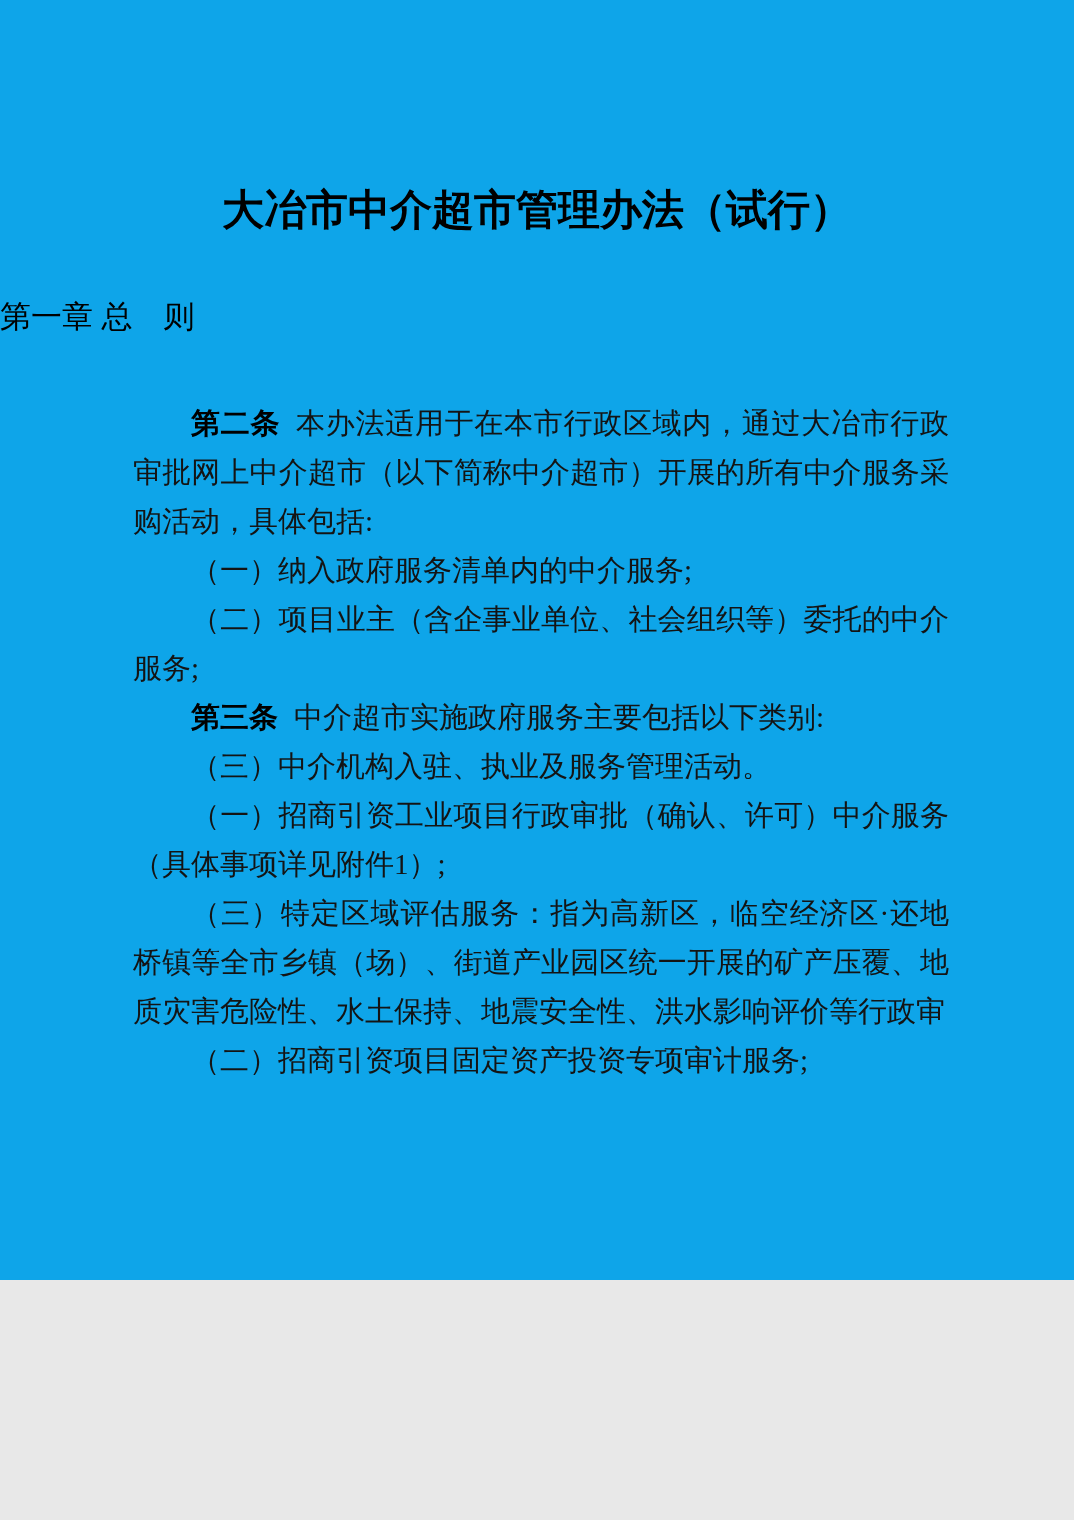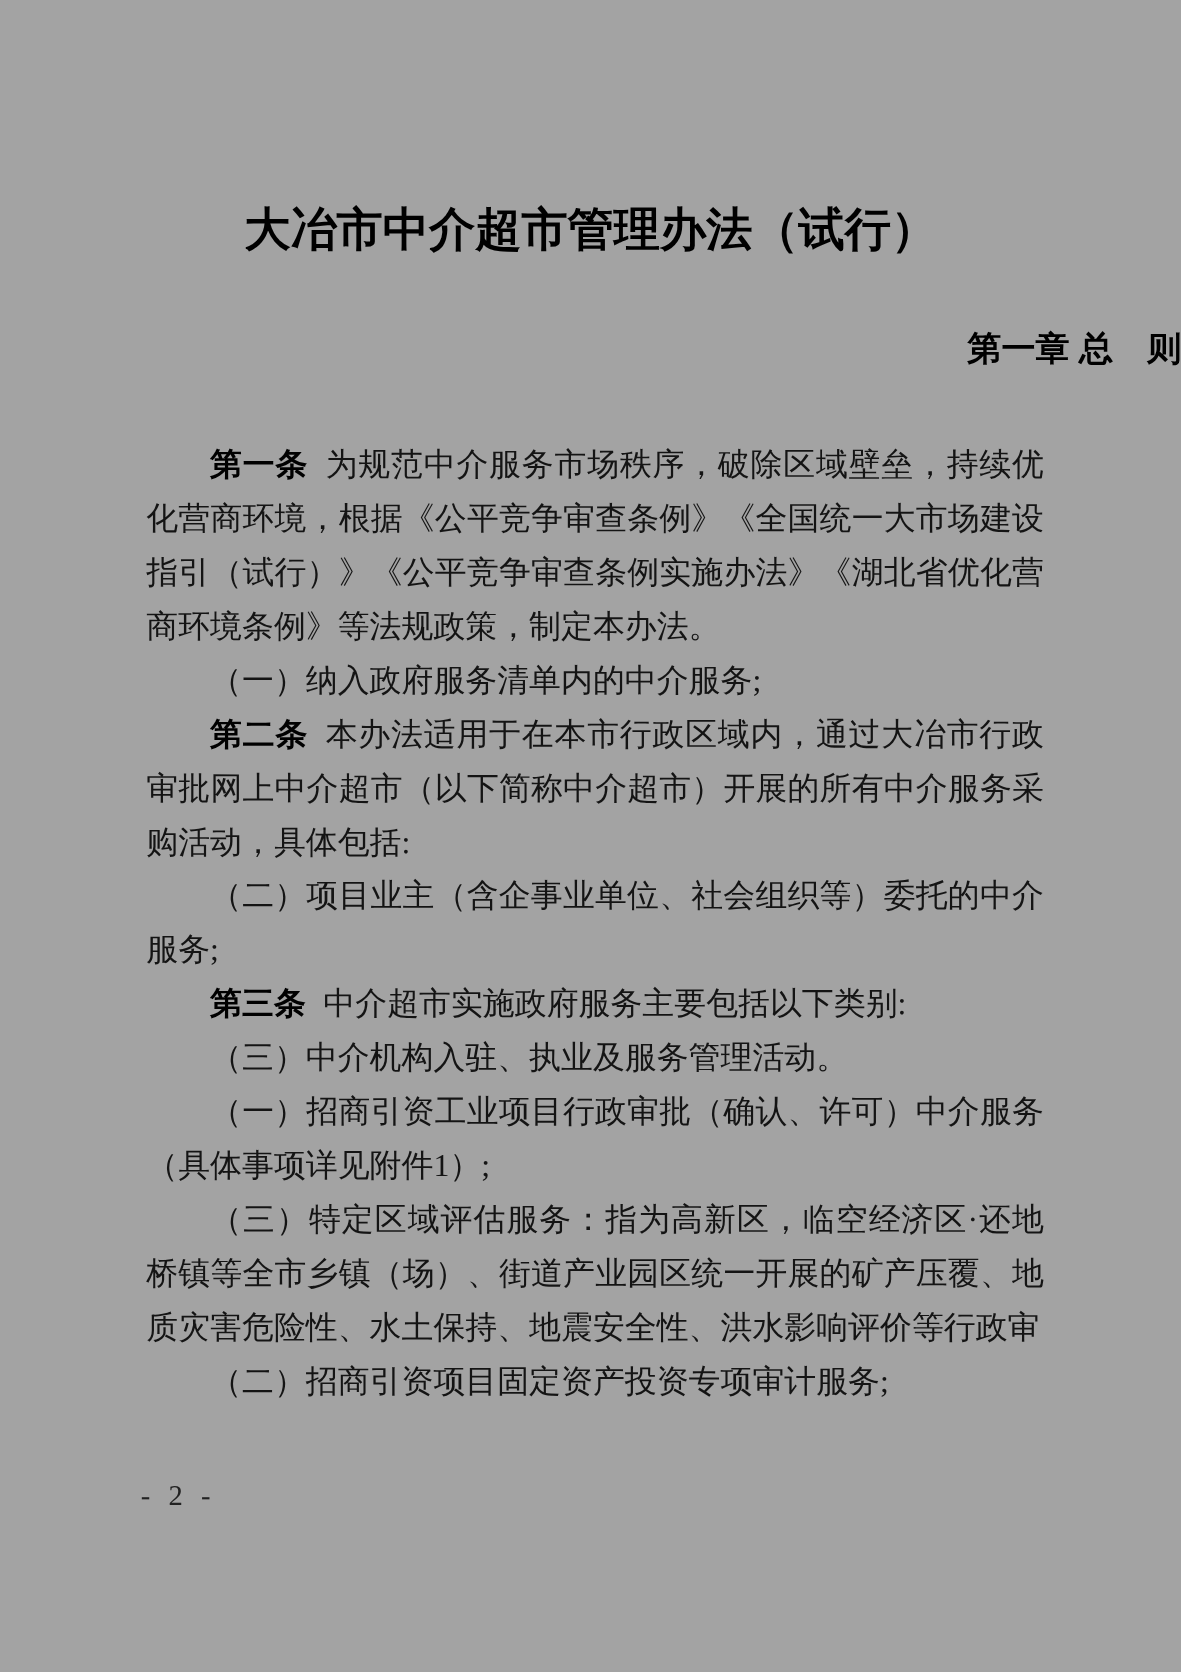--- a/index.html
+++ b/index.html
@@ -3,23 +3,23 @@
 <meta charset="utf-8">
 <style>
   html, body {
     margin: 0;
     padding: 0;
     background: #e8e8e8;
   }
   .page {
     position: relative;
     width: 1074px;
-    height: 1520px;
+    height: 1280px;
     margin: 0 auto;
-    background: #a3a3a3;
+    background: #0ea5e9;
     overflow: hidden;
     color: #1a1a1a;
     font-family: "Liberation Serif", "DejaVu Serif", serif;
   }
   .doc-title {
     position: absolute;
     top: 183px;
     left: 0;
     width: 100%;
     margin: 0;
@@ -30,23 +30,23 @@
     line-height: 54px;
     letter-spacing: 0px;
     color: #000000;
   }
   .chapter-heading {
     position: absolute;
     top: 297px;
     left: 0;
     width: 100%;
     margin: 0;
-    text-align: right;
+    text-align: left;
     font-family: "Liberation Sans", "DejaVu Sans", sans-serif;
-    font-weight: 700;
+    font-weight: 400;
     font-size: 31px;
     line-height: 40px;
     color: #000000;
   }
   .doc-body {
     position: absolute;
     top: 399px;
     left: 133px;
     width: 816px;
     font-size: 29px;
@@ -79,23 +79,22 @@
 </style>
 </head>
 <body>
 
 <div class="page">
   <h1 class="doc-title">大冶市中介超市管理办法（试行）</h1>
 
   <h2 class="chapter-heading">第一章 总　则</h2>
 
   <div class="doc-body">
-      <p><span class="article-label">第一条</span><span>为规范中介服务市场秩序，破除区域壁垒，持续优化营商环境，根据《公平竞争审查条例》《全国统一大市场建设指引（试行）》《公平竞争审查条例实施办法》《湖北省优化营商环境条例》等法规政策，制定本办法。</span></p>
+      <p><span class="article-label">第二条</span><span>本办法适用于在本市行政区域内，通过大冶市行政审批网上中介超市（以下简称中介超市）开展的所有中介服务采购活动，具体包括:</span></p>
       <p><span>（一）纳入政府服务清单内的中介服务;</span></p>
-      <p><span class="article-label">第二条</span><span>本办法适用于在本市行政区域内，通过大冶市行政审批网上中介超市（以下简称中介超市）开展的所有中介服务采购活动，具体包括:</span></p>
       <p><span>（二）项目业主（含企事业单位、社会组织等）委托的中介服务;</span></p>
       <p><span class="article-label">第三条</span><span>中介超市实施政府服务主要包括以下类别:</span></p>
       <p><span>（三）中介机构入驻、执业及服务管理活动。</span></p>
       <p><span>（一）招商引资工业项目行政审批（确认、许可）中介服务（具体事项详见附件1）;</span></p>
       <p><span>（三）特定区域评估服务：指为高新区，临空经济区·还地桥镇等全市乡镇（场）、街道产业园区统一开展的矿产压覆、地质灾害危险性、水土保持、地震安全性、洪水影响评价等行政审</span></p>
       <p><span>（二）招商引资项目固定资产投资专项审计服务;</span></p>
     </div>
 
   <div class="page-number">- 2 -</div>
 </div>

